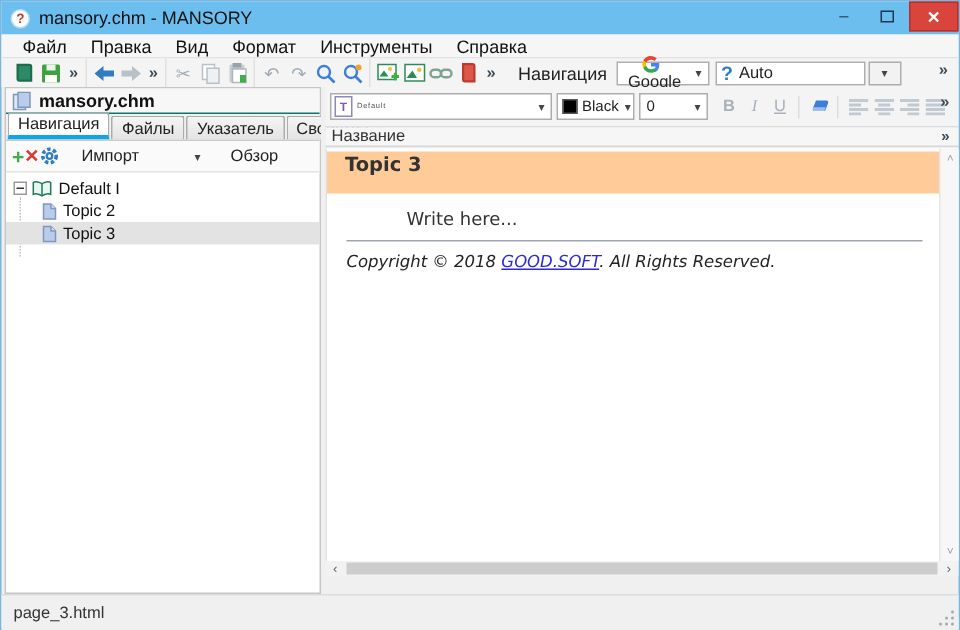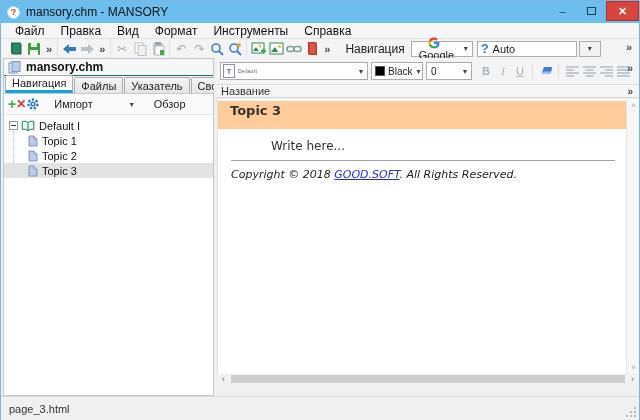--- a/index.html
+++ b/index.html
@@ -315,29 +315,20 @@
         </div>
         <div style="position:relative;">
           <div class="connector" style="left:9px; top:-2px; height:40px;"></div>
           <div class="tree-row tree-child">
             <span class="tree-icon">
               <svg width="10" height="12" viewBox="0 0 10 12">
                   <path d="M1 1 h5 l3 3 v7 H1 Z" fill="#b9ccea" stroke="#8196bf"></path>
                   <path d="M6 1 v3 h3" fill="#dde7f5" stroke="#8196bf"></path>
                 </svg>
             </span>
-            <span>Topic 1</span>
-          </div>
-          <div class="tree-row tree-child">
-            <span class="tree-icon">
-              <svg width="10" height="12" viewBox="0 0 10 12">
-                  <path d="M1 1 h5 l3 3 v7 H1 Z" fill="#b9ccea" stroke="#8196bf"></path>
-                  <path d="M6 1 v3 h3" fill="#dde7f5" stroke="#8196bf"></path>
-                </svg>
-            </span>
             <span>Topic 2</span>
           </div>
           <div class="tree-row tree-child selected">
             <span class="tree-icon">
               <svg width="10" height="12" viewBox="0 0 10 12">
                   <path d="M1 1 h5 l3 3 v7 H1 Z" fill="#b9ccea" stroke="#8196bf"></path>
                   <path d="M6 1 v3 h3" fill="#dde7f5" stroke="#8196bf"></path>
                 </svg>
             </span>
             <span>Topic 3</span>

